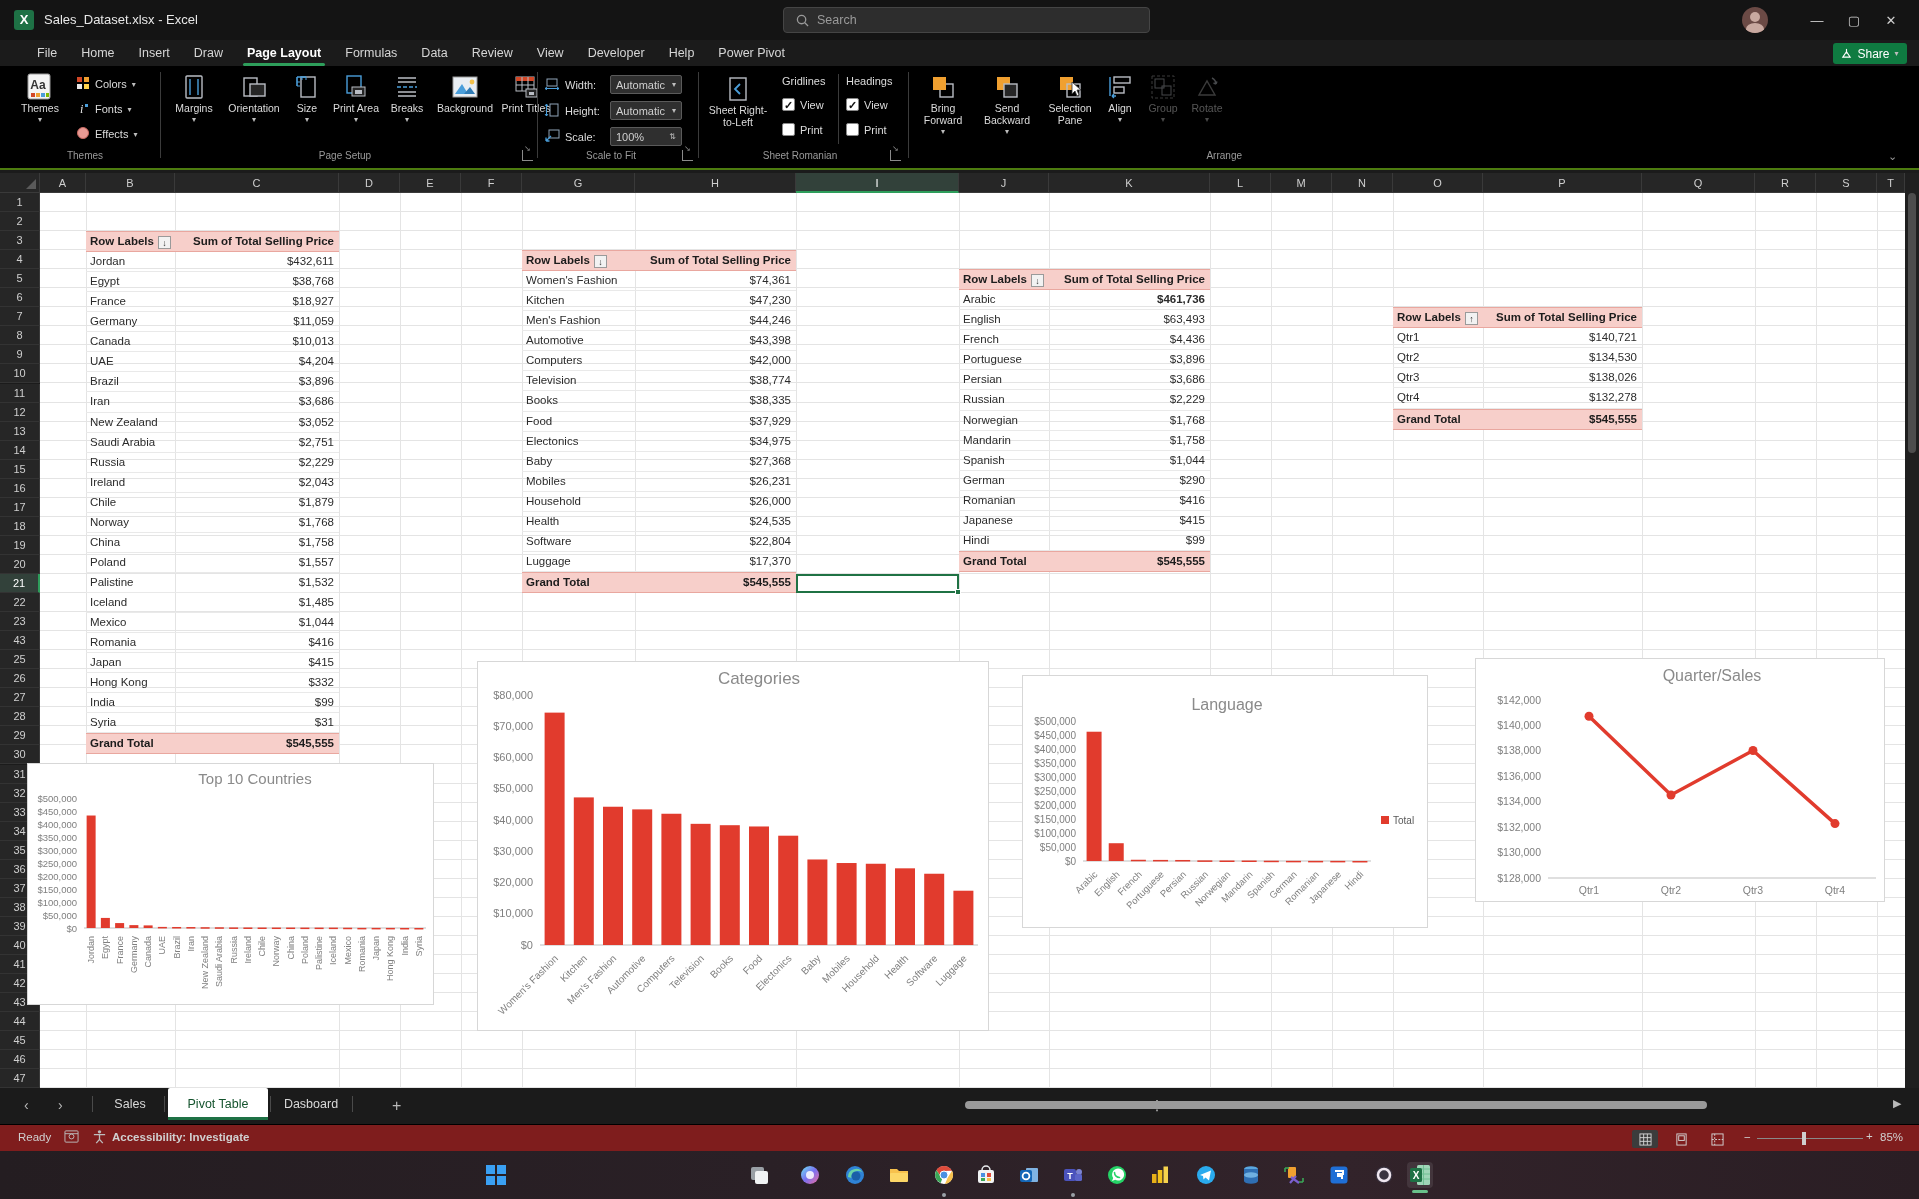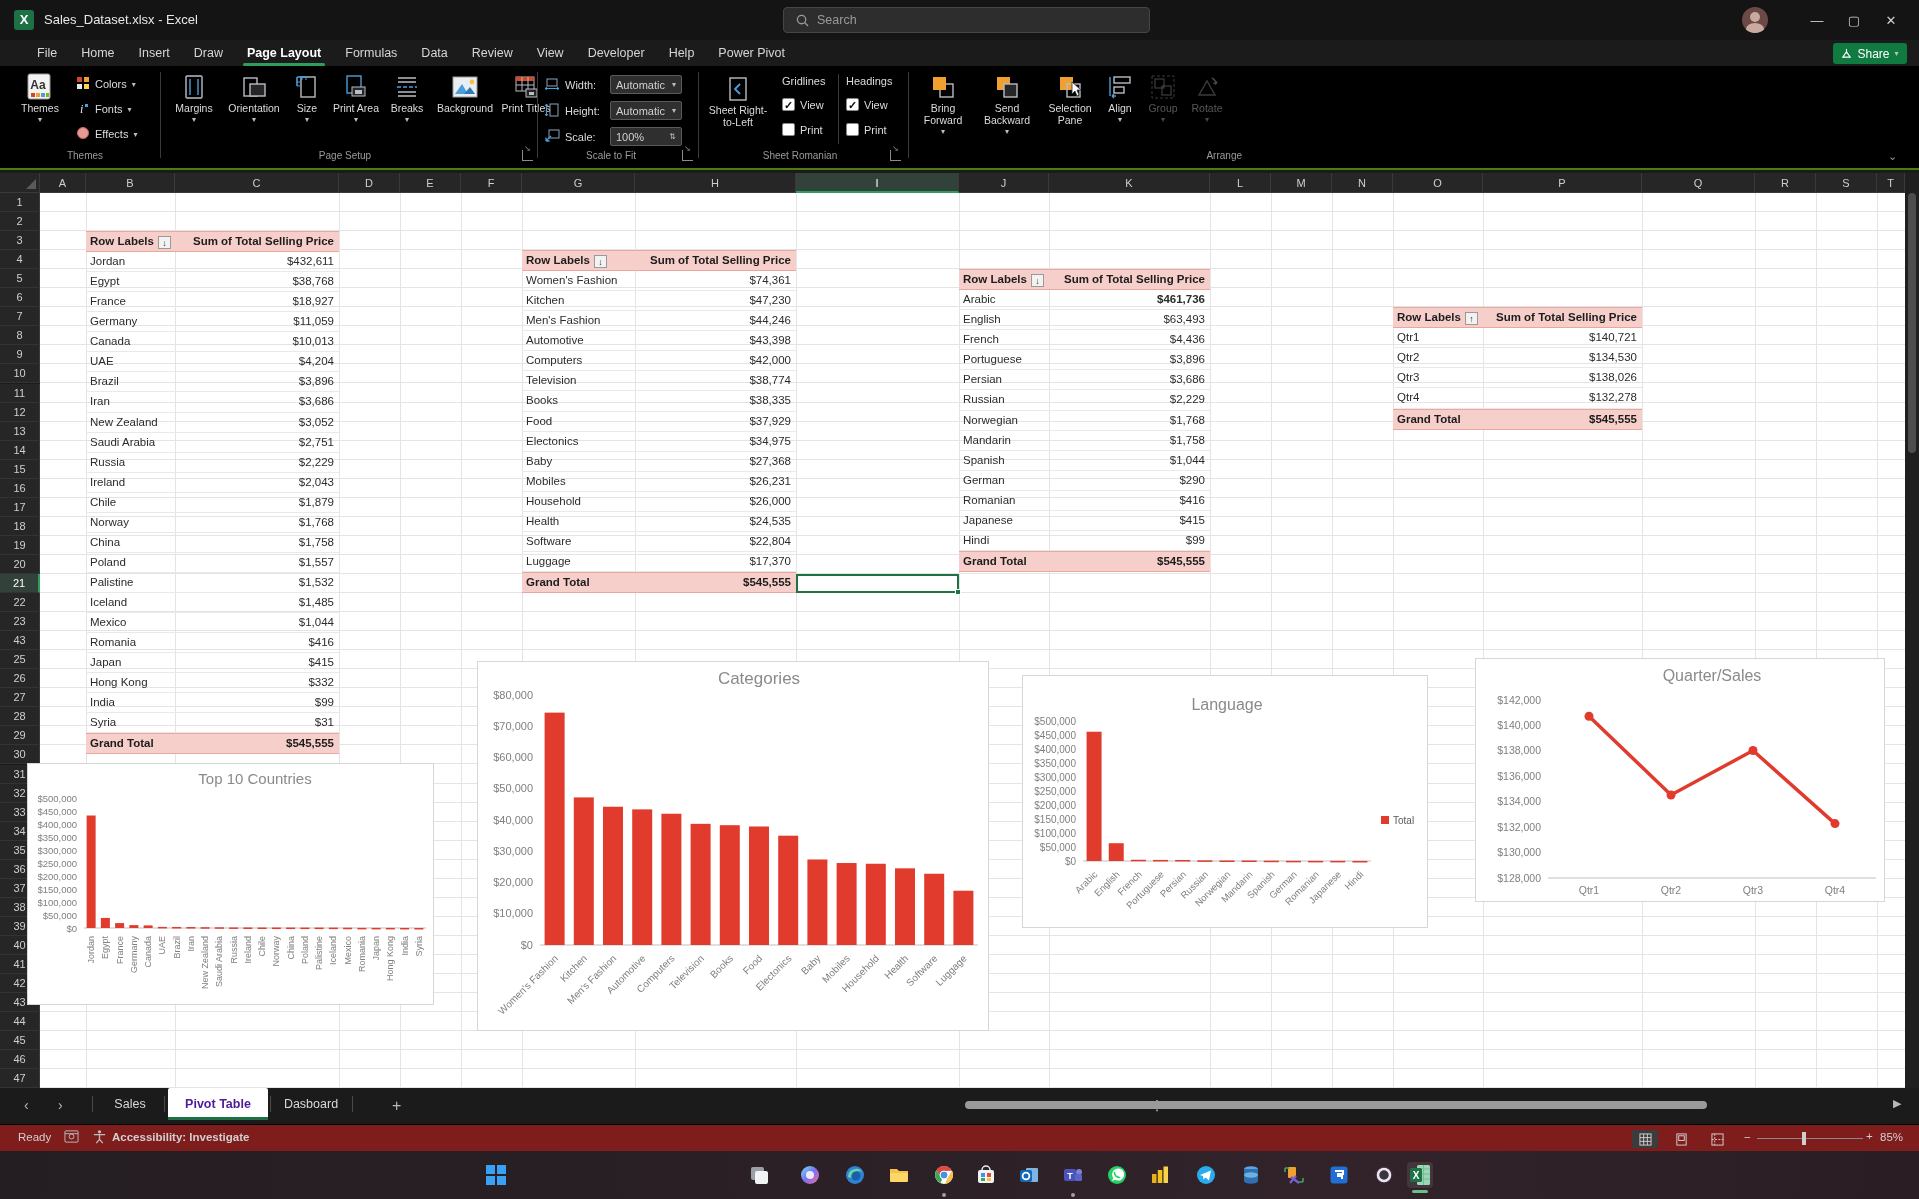--- a/index.html
+++ b/index.html
@@ -80,21 +80,21 @@
   #sel-cell { border:2px solid #1f7244; background:transparent; }
   #sel-handle { width:6px; height:6px; background:#1f7244; border:1px solid #fff; }
 
   
   .chart { position:absolute; background:#fff; border:1px solid #d7d7d7; }
 
   
   #tabbar { left:0; top:1088px; width:1919px; height:36px; background:#1b1b1b; }
   .tab-nav { color:#b9b9b9; font-size:14px; top:9px; }
   .sheet-tab { position:absolute; top:0; height:32px; line-height:32px; padding:0 16px; color:#d9d9d9; font-size:12.5px; }
-  .sheet-tab.active { background:#ffffff; color:#4c1d95; font-weight:bold; border-radius:2px 2px 0 0; }
+  .sheet-tab.active { background:#ffffff; color:#14532d; font-weight:normal; border-radius:2px 2px 0 0; }
   .sheet-tab.active::after { content:""; position:absolute; left:0; right:0; bottom:0; height:3px; background:#1e7145; }
   .tab-sep { position:absolute; top:8px; width:1px; height:16px; background:#4a4a4a; }
   #hscroll-thumb { left:965px; top:13px; width:742px; height:8px; background:#9a9a9a; border-radius:4px; }
 
   
   #statusbar { left:0; top:1124px; width:1919px; height:27px; background:#7f1d1d; border-top:1px solid #000;
     color:#d0d0d0; font-size:11.5px; }
   .view-ic { position:absolute; top:5px; width:26px; height:18px; display:flex; align-items:center; justify-content:center; border-radius:2px; }
   .view-ic.active { background:#3c3c3c; }
   #zoom-track { left:1757px; top:13px; width:106px; height:1px; background:#8a8a8a; }

